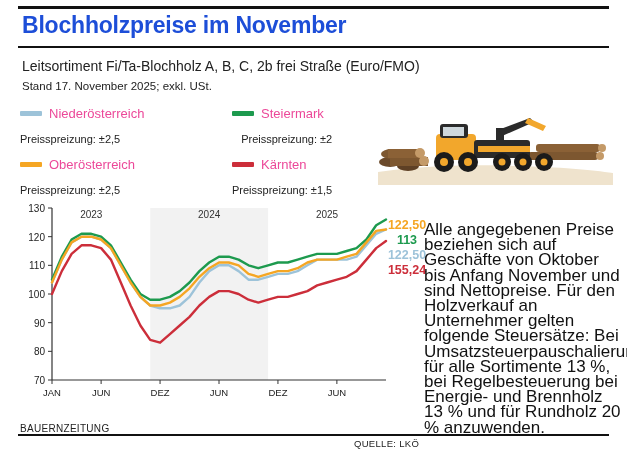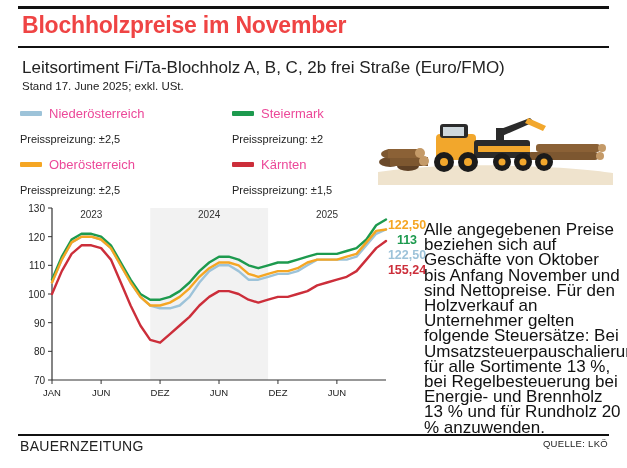--- a/index.html
+++ b/index.html
@@ -12,38 +12,38 @@
     overflow:hidden;
   }
   .page { position:relative; width:627px; height:468px; }
 
   
   .title-rule-top {
     position:absolute; left:18px; top:6px; width:591px; height:3px; background:#111;
   }
   .title {
     position:absolute; left:22px; top:12px; width:580px;
-    font-size:23px; font-weight:bold; letter-spacing:-0.2px; color:#ef4444;
+    font-size:23px; font-weight:bold; letter-spacing:-0.2px; color:#1d4ed8;
   }
   .title-rule-bottom {
     position:absolute; left:18px; top:46px; width:591px; height:2px; background:#111;
   }
 
   .subline1 {
-    position:absolute; left:22px; top:58px; font-size:17px; color:#222;
+    position:absolute; left:22px; top:58px; font-size:14px; color:#222;
   }
   .subline2 {
     position:absolute; left:22px; top:80px; font-size:11.5px; color:#222;
   }
 
   
   .legend { position:absolute; left:20px; top:106px; width:370px; }
   .legend-col { position:absolute; top:0; }
   .legend-col.c1 { left:0px; }
-  .legend-col.c2 { left:212px; }
+  .legend-col.c2 { left:212px;text-align:right; }
   .legend-entry { position:relative; margin-bottom:12px; }
   .legend-row { display:flex; align-items:center; }
   .swatch { width:22px; height:5px; border-radius:1px; margin-right:7px; }
   .legend-label { font-size:13px; color:#ec4899; }
   .legend-sub { font-size:11px; color:#222; margin-top:12px; }
 
   
   .illus { position:absolute; left:378px; top:100px; width:235px; height:85px; }
 
   
@@ -55,34 +55,34 @@
   .endlabel { line-height:15px;text-align:center; }
 
   
   .rtext {
     position:absolute; left:424px; top:222px; width:200px;
     font-size:17px; line-height:15.2px; color:#111;
   }
 
   
   .foot-rule { position:absolute; left:18px; top:434px; width:591px; height:1.5px; background:#111; }
-  .foot-left { position:absolute; left:20px; top:438px; font-size:14px; letter-spacing:0.3px; color:#222; }
-  .foot-right { position:absolute; left:362px; top:438px; font-size:9.5px; letter-spacing:0.3px; color:#222; text-align:right; width:246px; }
+  .foot-left { position:absolute; left:20px; top:423px; font-size:10px; letter-spacing:0.3px; color:#222; }
+  .foot-right { position:absolute; left:354px; top:438px; font-size:9.5px; letter-spacing:0.3px; color:#222; text-align:left; width:246px; }
 </style>
 </head>
 <body>
 
 <div class="page">
 
   <div class="title-rule-top"></div>
   <div class="title">Blochholzpreise im November</div>
   <div class="title-rule-bottom"></div>
 
   <div class="subline1">Leitsortiment Fi/Ta-Blochholz A, B, C, 2b frei Straße (Euro/FMO)</div>
-  <div class="subline2">Stand 17. June 2025; exkl. USt.</div>
+  <div class="subline2">Stand 17. November 2025; exkl. USt.</div>
 
   <div class="legend">
     <div class="legend-col c1">
       <div class="legend-entry">
         <div class="legend-row">
           <span class="swatch" style="background:#9dc3d9"></span>
           <span class="legend-label">Niederösterreich</span>
         </div>
         <div class="legend-sub">Preisspreizung: ±2,5</div>
       </div>

